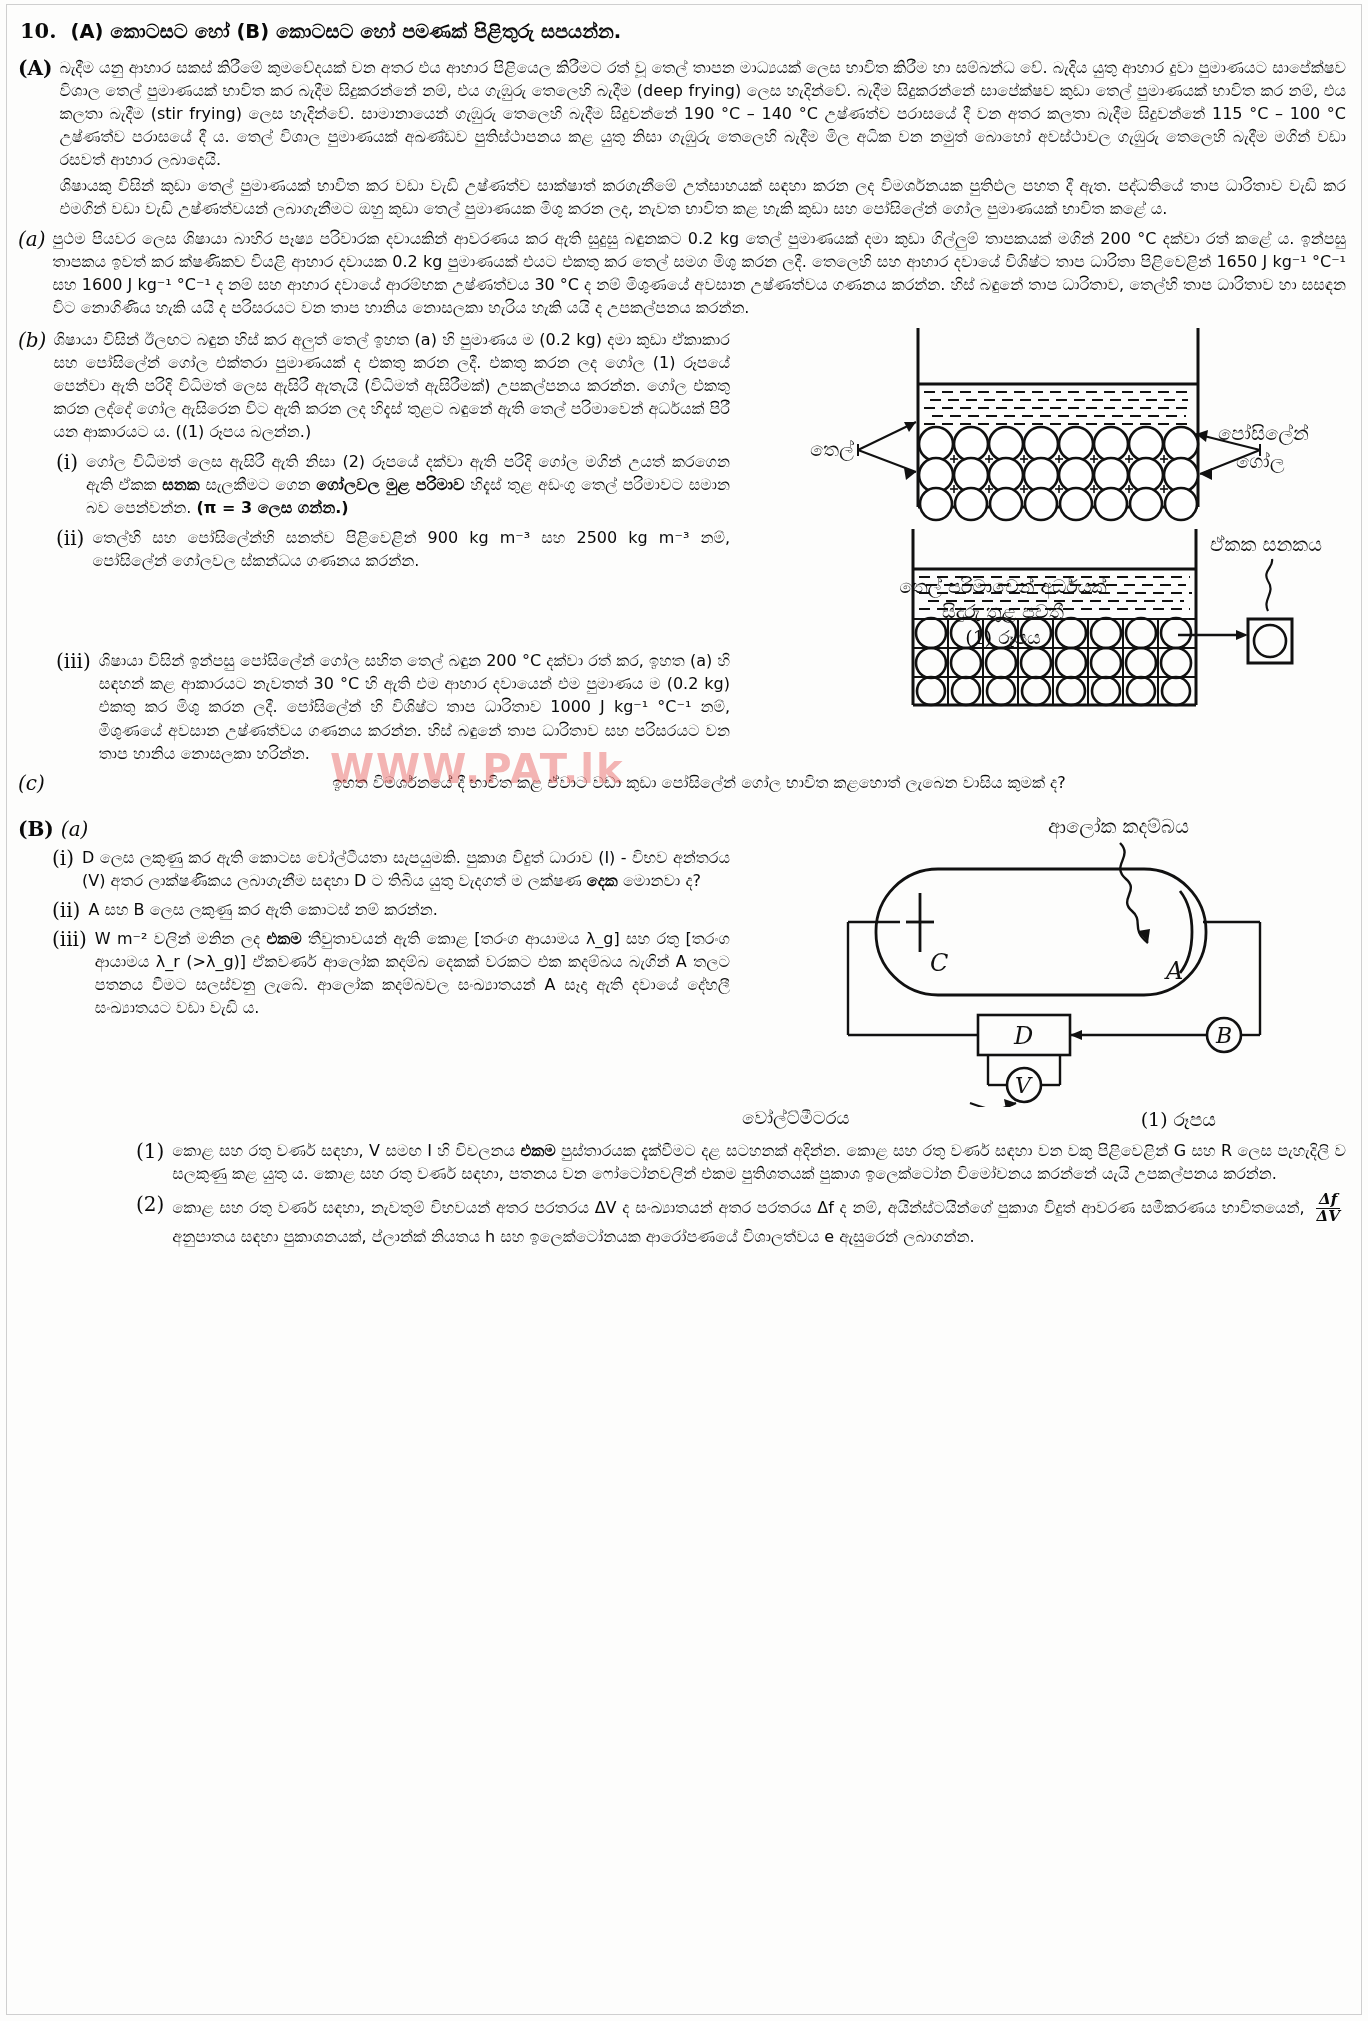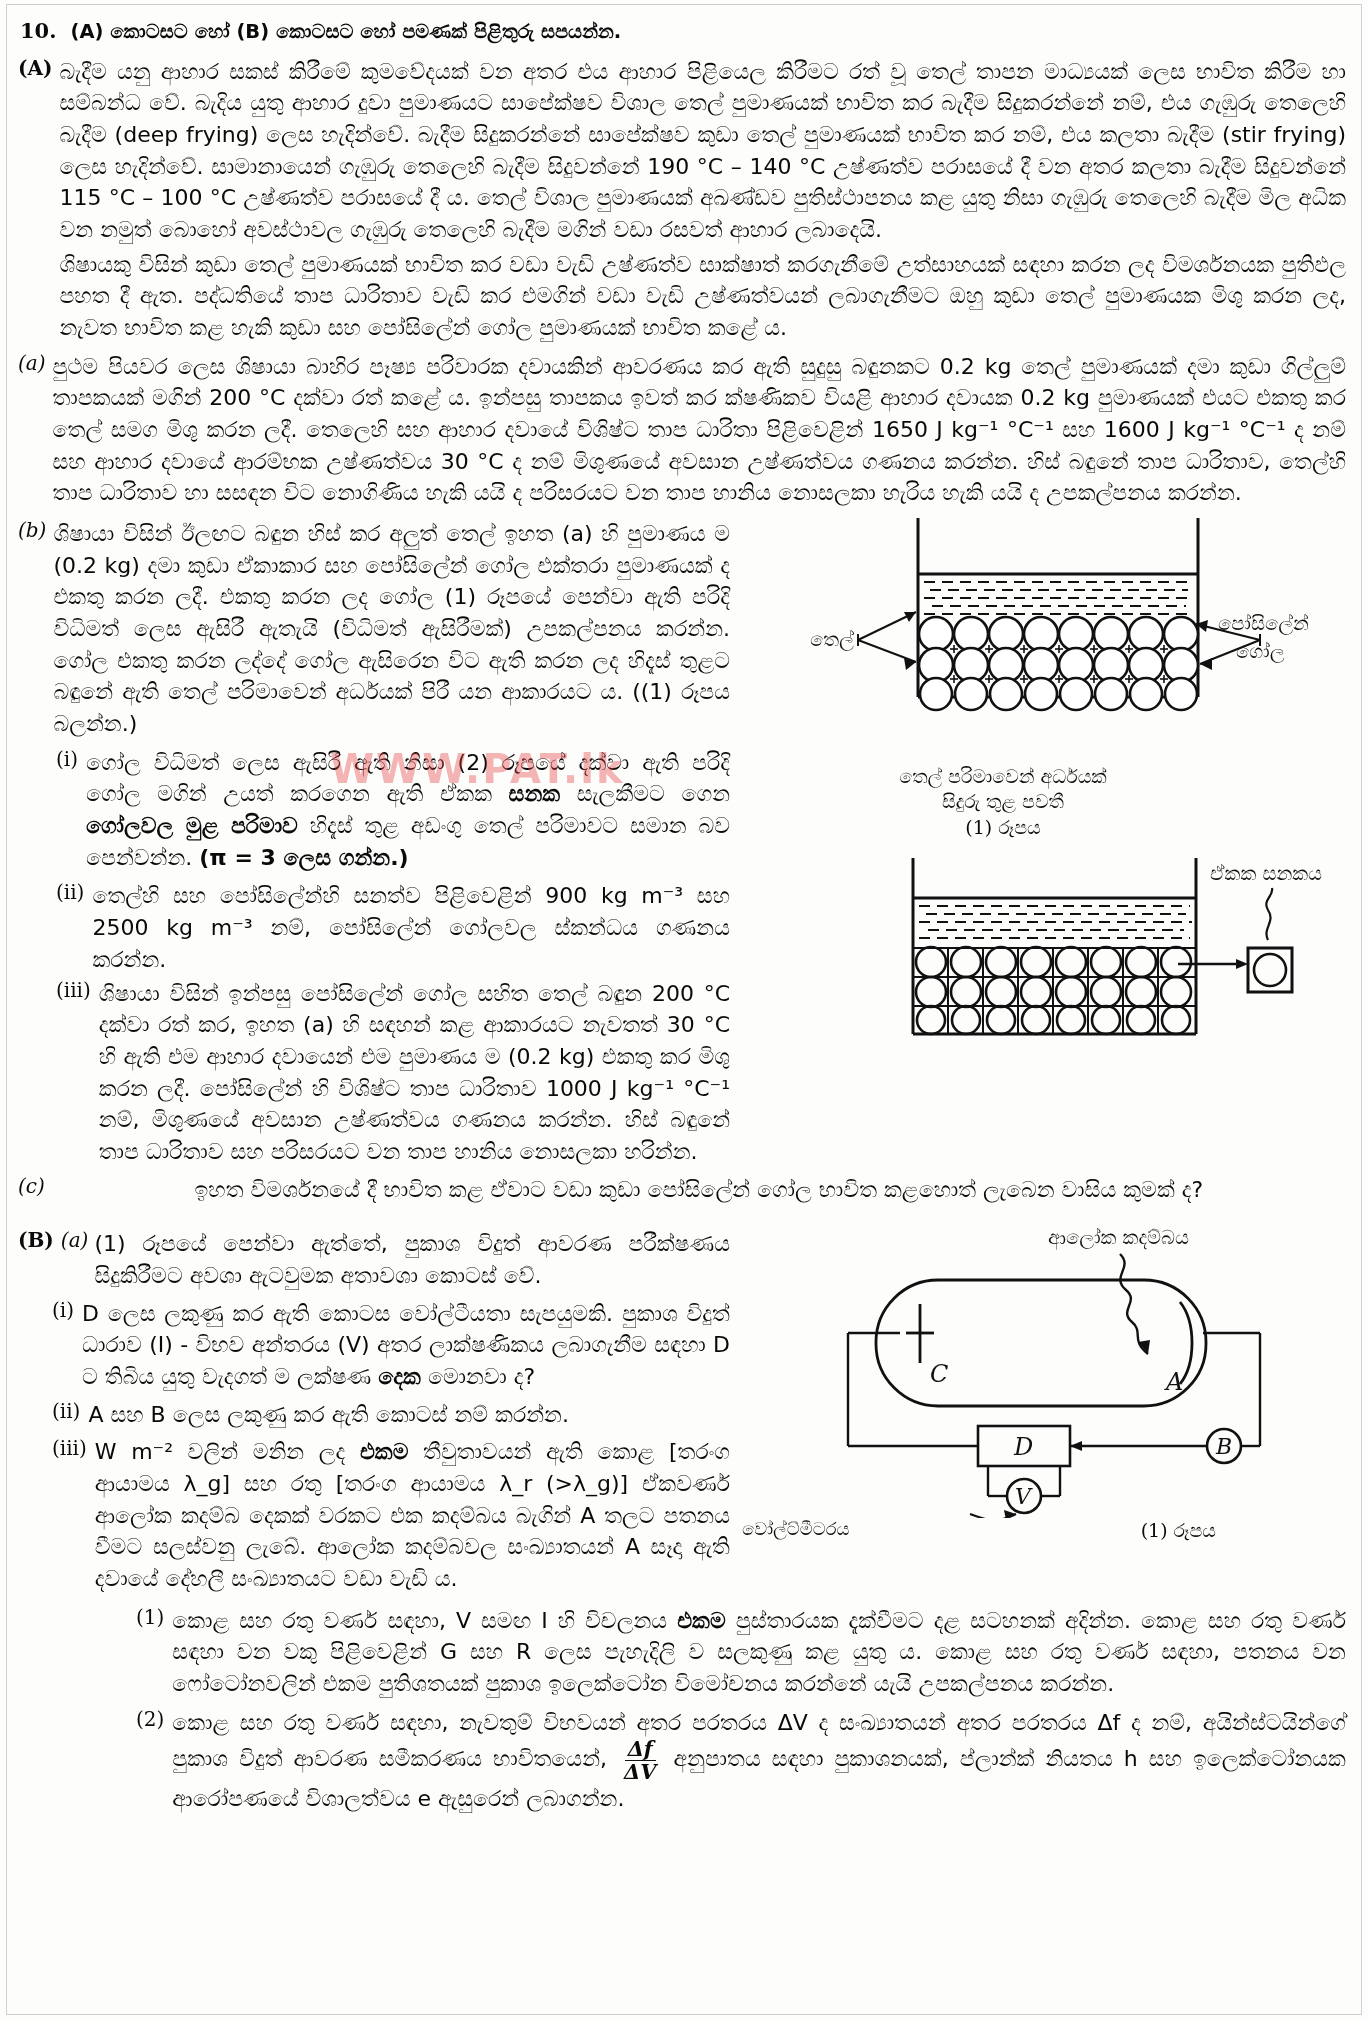--- a/index.html
+++ b/index.html
@@ -70,21 +70,21 @@
   }
   .lbl.ital { font-style: italic; }
   .body-col {
     flex: 1 1 auto;
     min-width: 0;
   }
   p.just {
     margin: 0 0 1px 0;
     text-align: justify;
     text-justify: inter-word;
-    font-size: 22px;
+    font-size: 16px;
     line-height: 1.44;
   }
   p.justlast { text-align: center; }
   .indent-b { margin-left: 38px; }
   .indent-c { margin-left: 34px; }
 
   
   .with-fig {
     display: flex;
     align-items: flex-start;
@@ -394,23 +394,20 @@
     <div class="body-col">
       <p class="just si justlast">ඉහත විමර්ශනයේ දී භාවිත කළ ඒවාට වඩා කුඩා පෝසිලේන් ගෝල භාවිත කළහොත් ලැබෙන වාසිය කුමක් ද?</p>
     </div>
   </div>
 
   <div class="with-fig" style="margin-top:22px;">
     <div class="txtpane" style="width:712px;">
       <div class="block">
         <span class="lbl bold">(B)</span>
         <span class="lbl ital" style="padding-right:6px;">(a)</span>
-        <div class="body-col">
-          <p class="just si">(1) රූපයේ පෙන්වා ඇත්තේ, පුකාශ විදුත් ආවරණ පරීක්ෂණය සිදුකිරීමට අවශා ඇටවුමක අතාවශා කොටස් වේ.</p>
-        </div>
       </div>
 
       <div class="sub-item indent-c" style="margin-top:5px;">
         <span class="sub-lbl">(i)</span>
         <div class="body-col">
           <p class="just si"><span>D ලෙස ලකුණු කර ඇති කොටස වෝල්ටීයතා සැපයුමකි. පුකාශ විදුත් ධාරාව (I) - විභව අන්තරය (V) අතර ලාක්ෂණිකය ලබාගැනීම සඳහා D ට තිබිය යුතු වැදගත් ම ලක්ෂණ </span><span class="bold">දෙක</span><span> මොනවා ද?</span></p>
         </div>
       </div>
 
       <div class="sub-item indent-c" style="margin-top:5px;">

